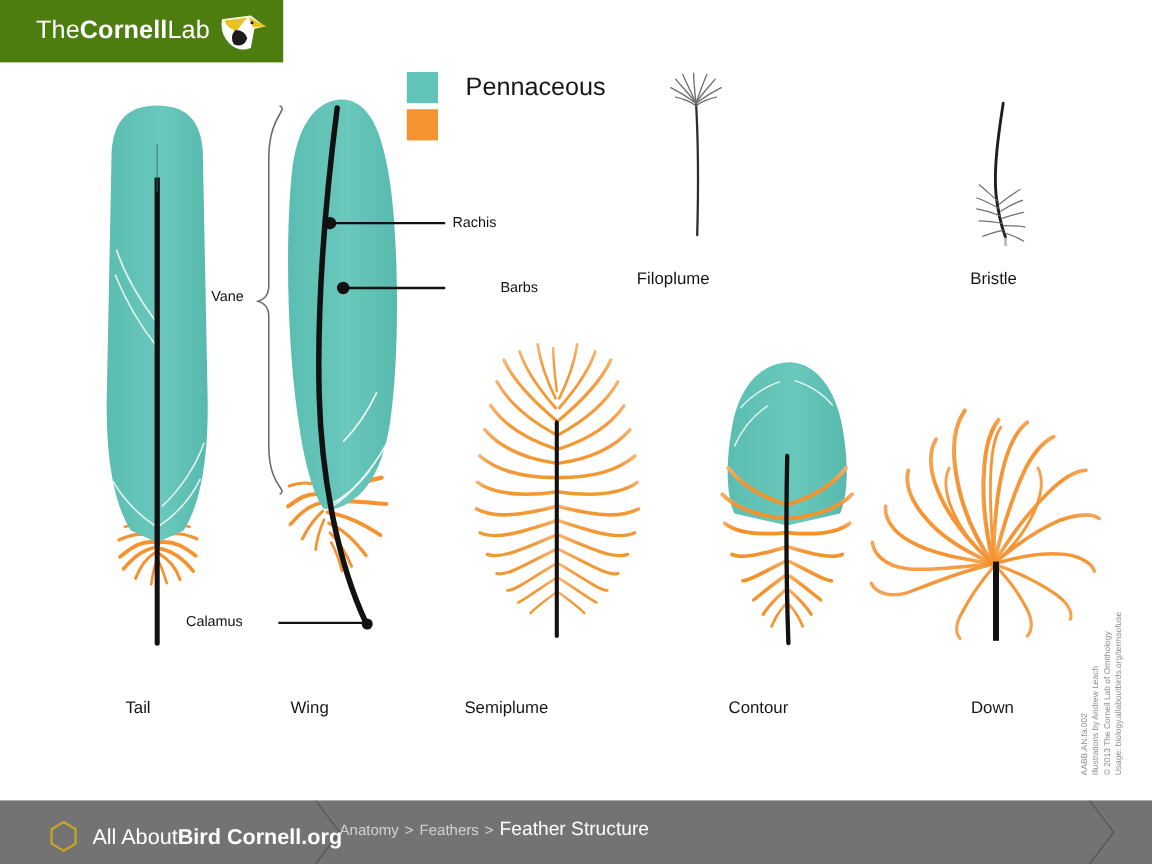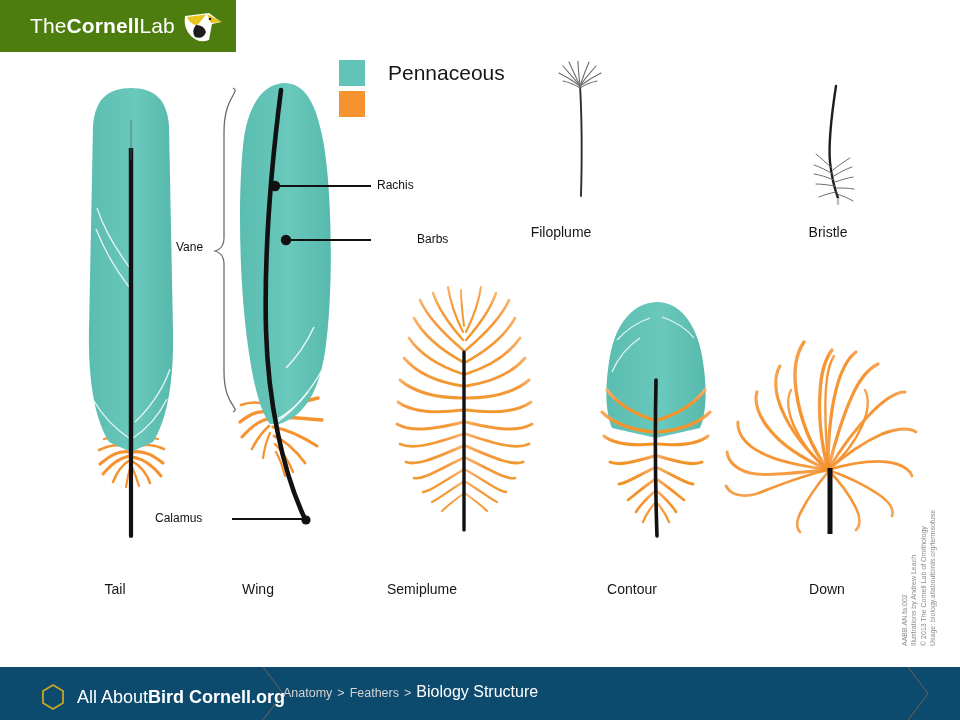--- a/index.html
+++ b/index.html
@@ -50,21 +50,21 @@
     width:170px;
     transform-origin:0 0;
     transform:rotate(-90deg) translate(-100%,0);
     font-size:7px;line-height:9.3px;color:#8b8b8b;
     white-space:nowrap;
   }
 
   
   .footer{
     position:absolute;left:0;top:667px;width:960px;height:53px;
-    background:#0c4a6e;
+    background:#737373;
   }
   .footer-brand{
     position:absolute;left:40px;top:16px;
     display:flex;align-items:center;
     font-size:18px;color:#ffffff;white-space:nowrap;
   }
   .footer-brand .b{font-weight:bold;}
   .hex{margin-right:11px;display:block;}
   .breadcrumb{
     position:absolute;left:283px;top:16px;
@@ -379,17 +379,17 @@
       </svg>
       <span>All About </span>
         <span class="b">Bird Cornell.org</span>
     </div>
 
     <div class="breadcrumb">
       <span class="crumb-small">Anatomy</span>
       <span class="crumb-sep">&gt;</span>
       <span class="crumb-small">Feathers</span>
       <span class="crumb-sep">&gt;</span>
-      <span class="crumb-current">Biology Structure</span>
+      <span class="crumb-current">Feather Structure</span>
     </div>
   </div>
 
 </div>
 
 </body></html>

